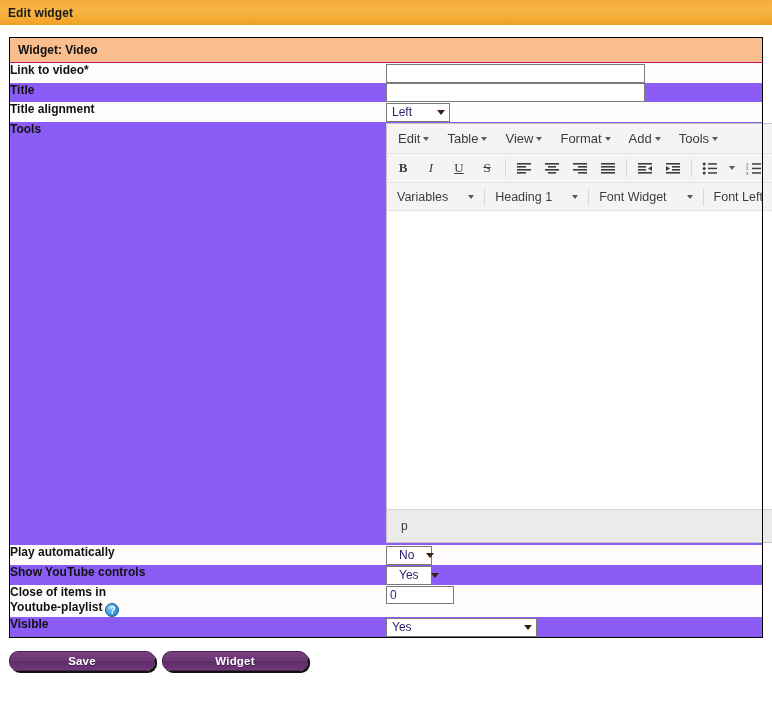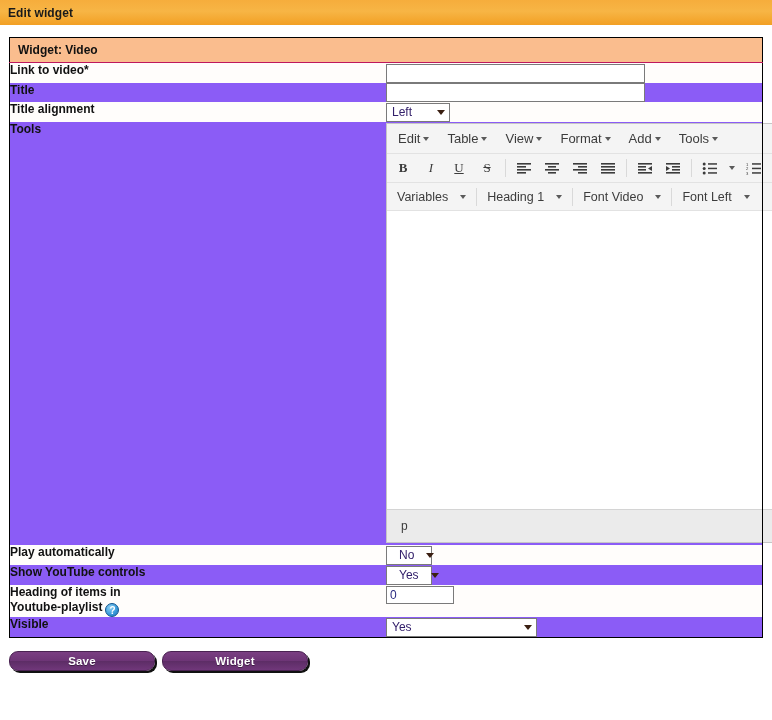--- a/index.html
+++ b/index.html
@@ -158,21 +158,21 @@
   .tbtn.nar { width: 16px; }
   .tsep {
     width: 1px; height: 18px; background: #d9d9d9; margin: 0 4px;
   }
   .tbtn svg { display: block; }
 
   .tbar3 { height: 28px; border-bottom: 1px solid #e2e2e2; background: #f4f4f4; display:flex; align-items:center; padding: 0 2px;}
   .dbtn {
     display: flex; align-items: center;
     font-size: 12.5px; color: #3c3c3c;
-    padding: 3px 8px; gap: 12px; white-space: nowrap;
+    padding: 3px 8px; gap: 20px; white-space: nowrap;
   }
   .dbtn .caret { margin-left: 0; }
   .dsep { width:1px; height:18px; background:#d9d9d9; margin: 0 2px; }
 
   .edit-area {
     height: 298px;
     background: #fff;
   }
   .statusbar {
     height: 33px;
@@ -385,21 +385,21 @@
             <span>Variables</span>
             <span class="caret"></span>
           </div>
           <div class="dsep"></div>
           <div class="dbtn">
             <span>Heading 1</span>
             <span class="caret"></span>
           </div>
           <div class="dsep"></div>
           <div class="dbtn">
-            <span>Font Video</span>
+            <span>Font Widget</span>
             <span class="caret"></span>
           </div>
           <div class="dsep"></div>
           <div class="dbtn">
             <span>Font Left</span>
             <span class="caret"></span>
           </div>
         </div>
 
         <div class="edit-area"></div>
@@ -426,21 +426,21 @@
     <td class="fld">
       <div class="sel w-small">
         <span class="cap">Yes</span>
         <span class="arrow"></span>
       </div>
     </td>
   </tr>
 
   <tr class="r-lite">
     <td class="lbl">
-      <span>Heading of items in</span><br>
+      <span>Close of items in</span><br>
       <span>Youtube-playlist</span><span class="help-icon">?</span>
     </td>
     <td class="fld">
       <input class="num" type="text" value="0" style="">
     </td>
   </tr>
 
   <tr class="r-dark">
     <td class="lbl">Visible</td>
     <td class="fld">

